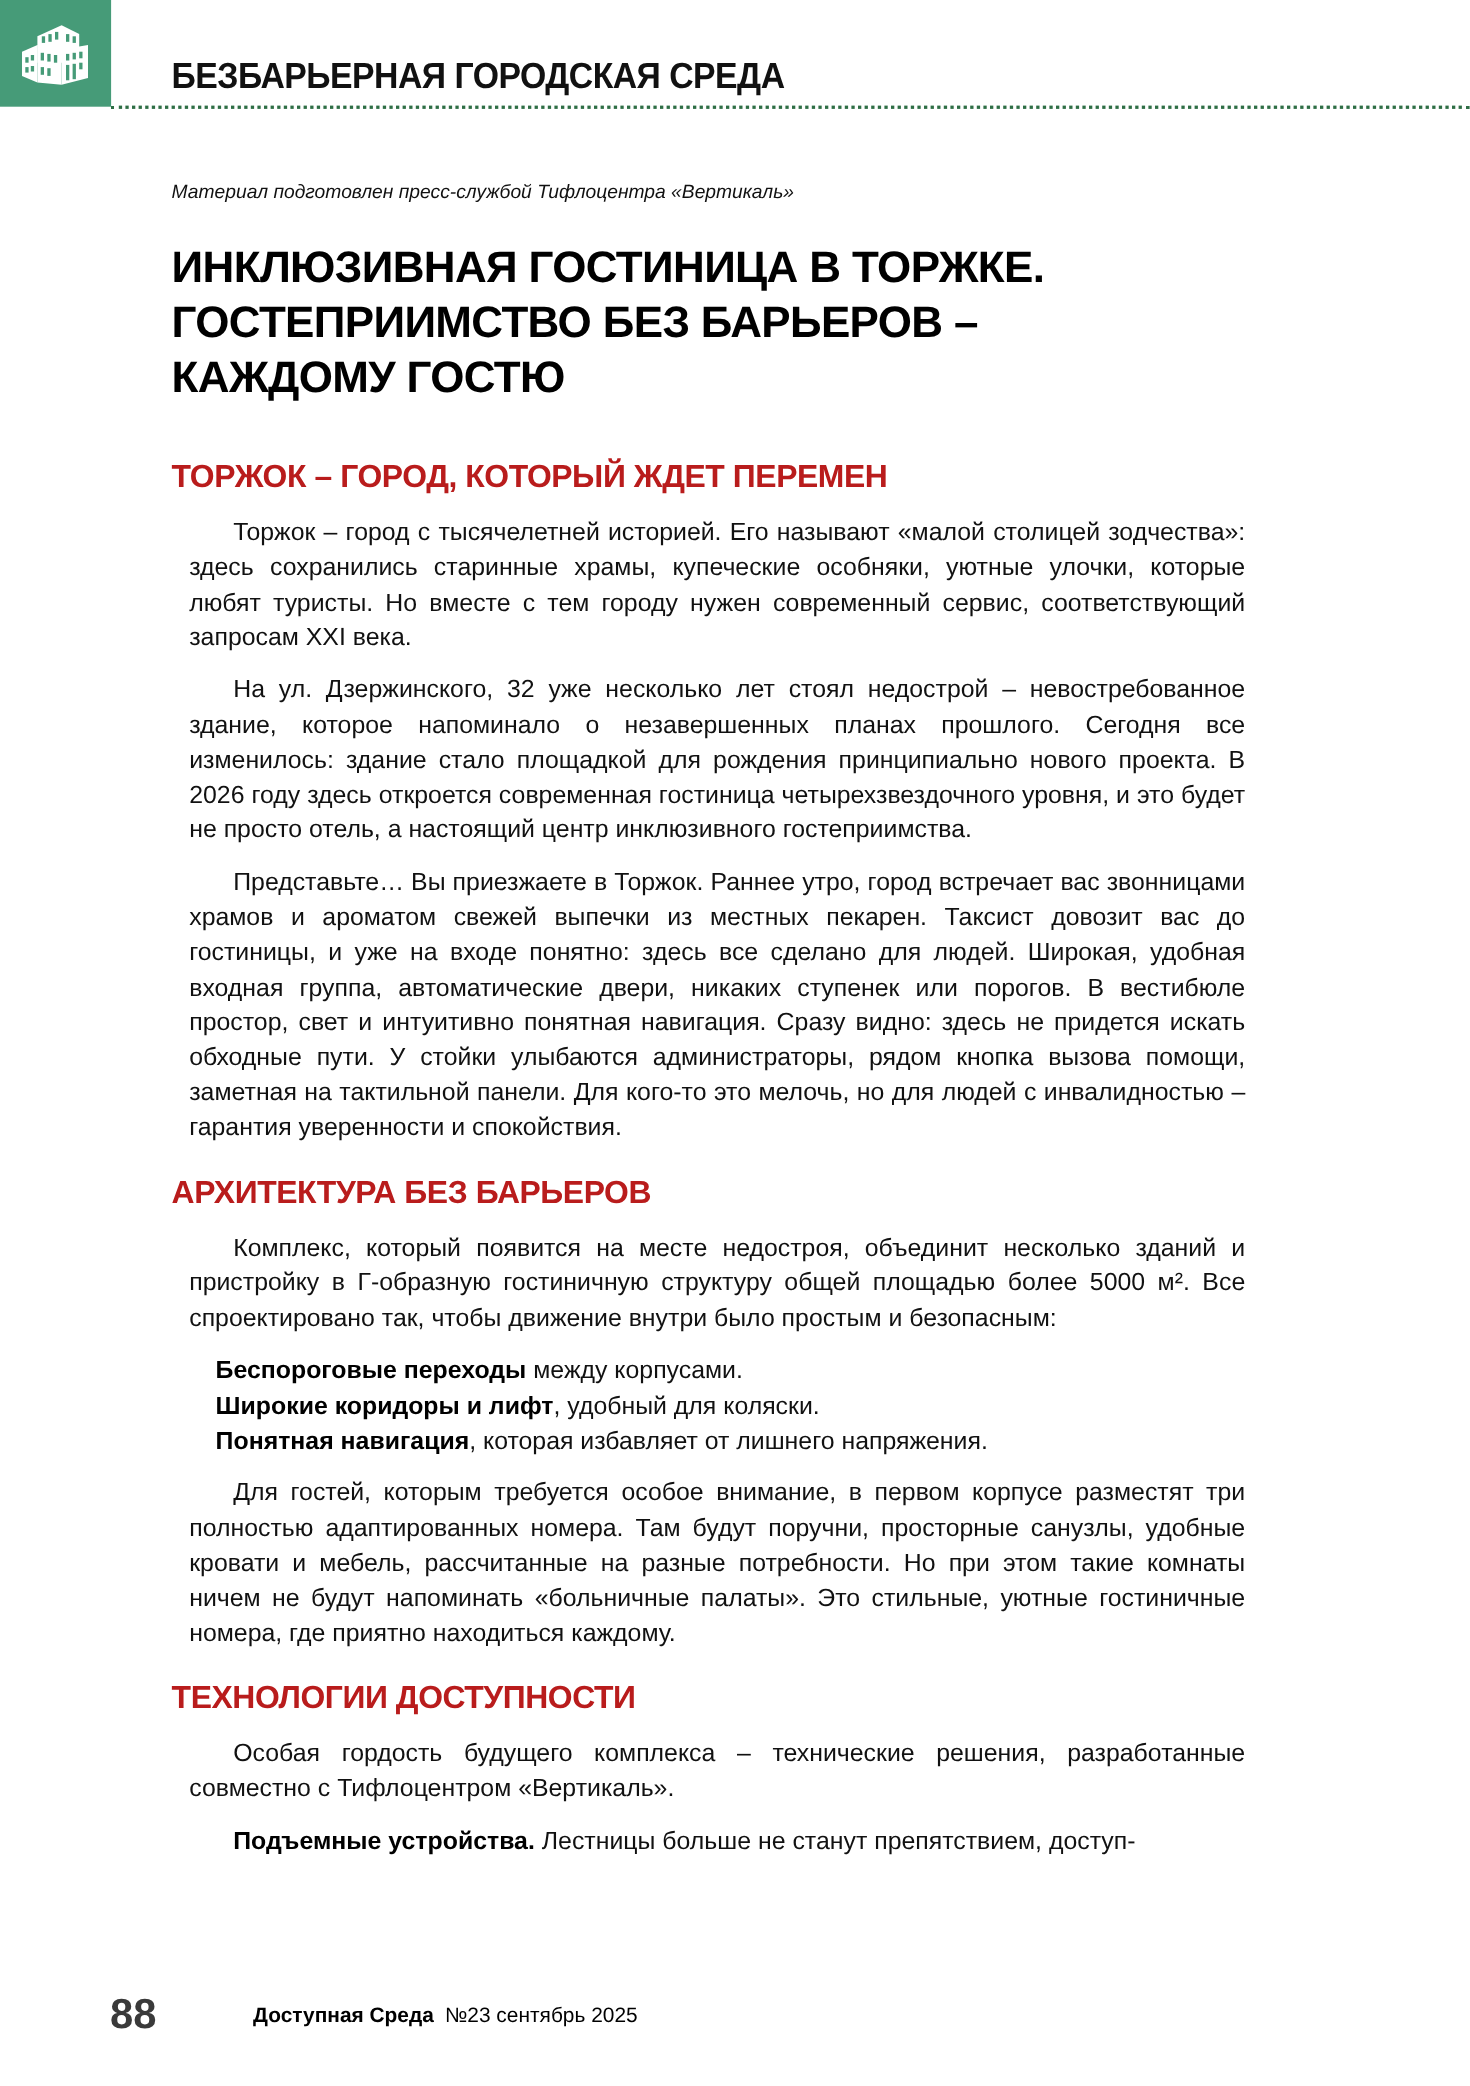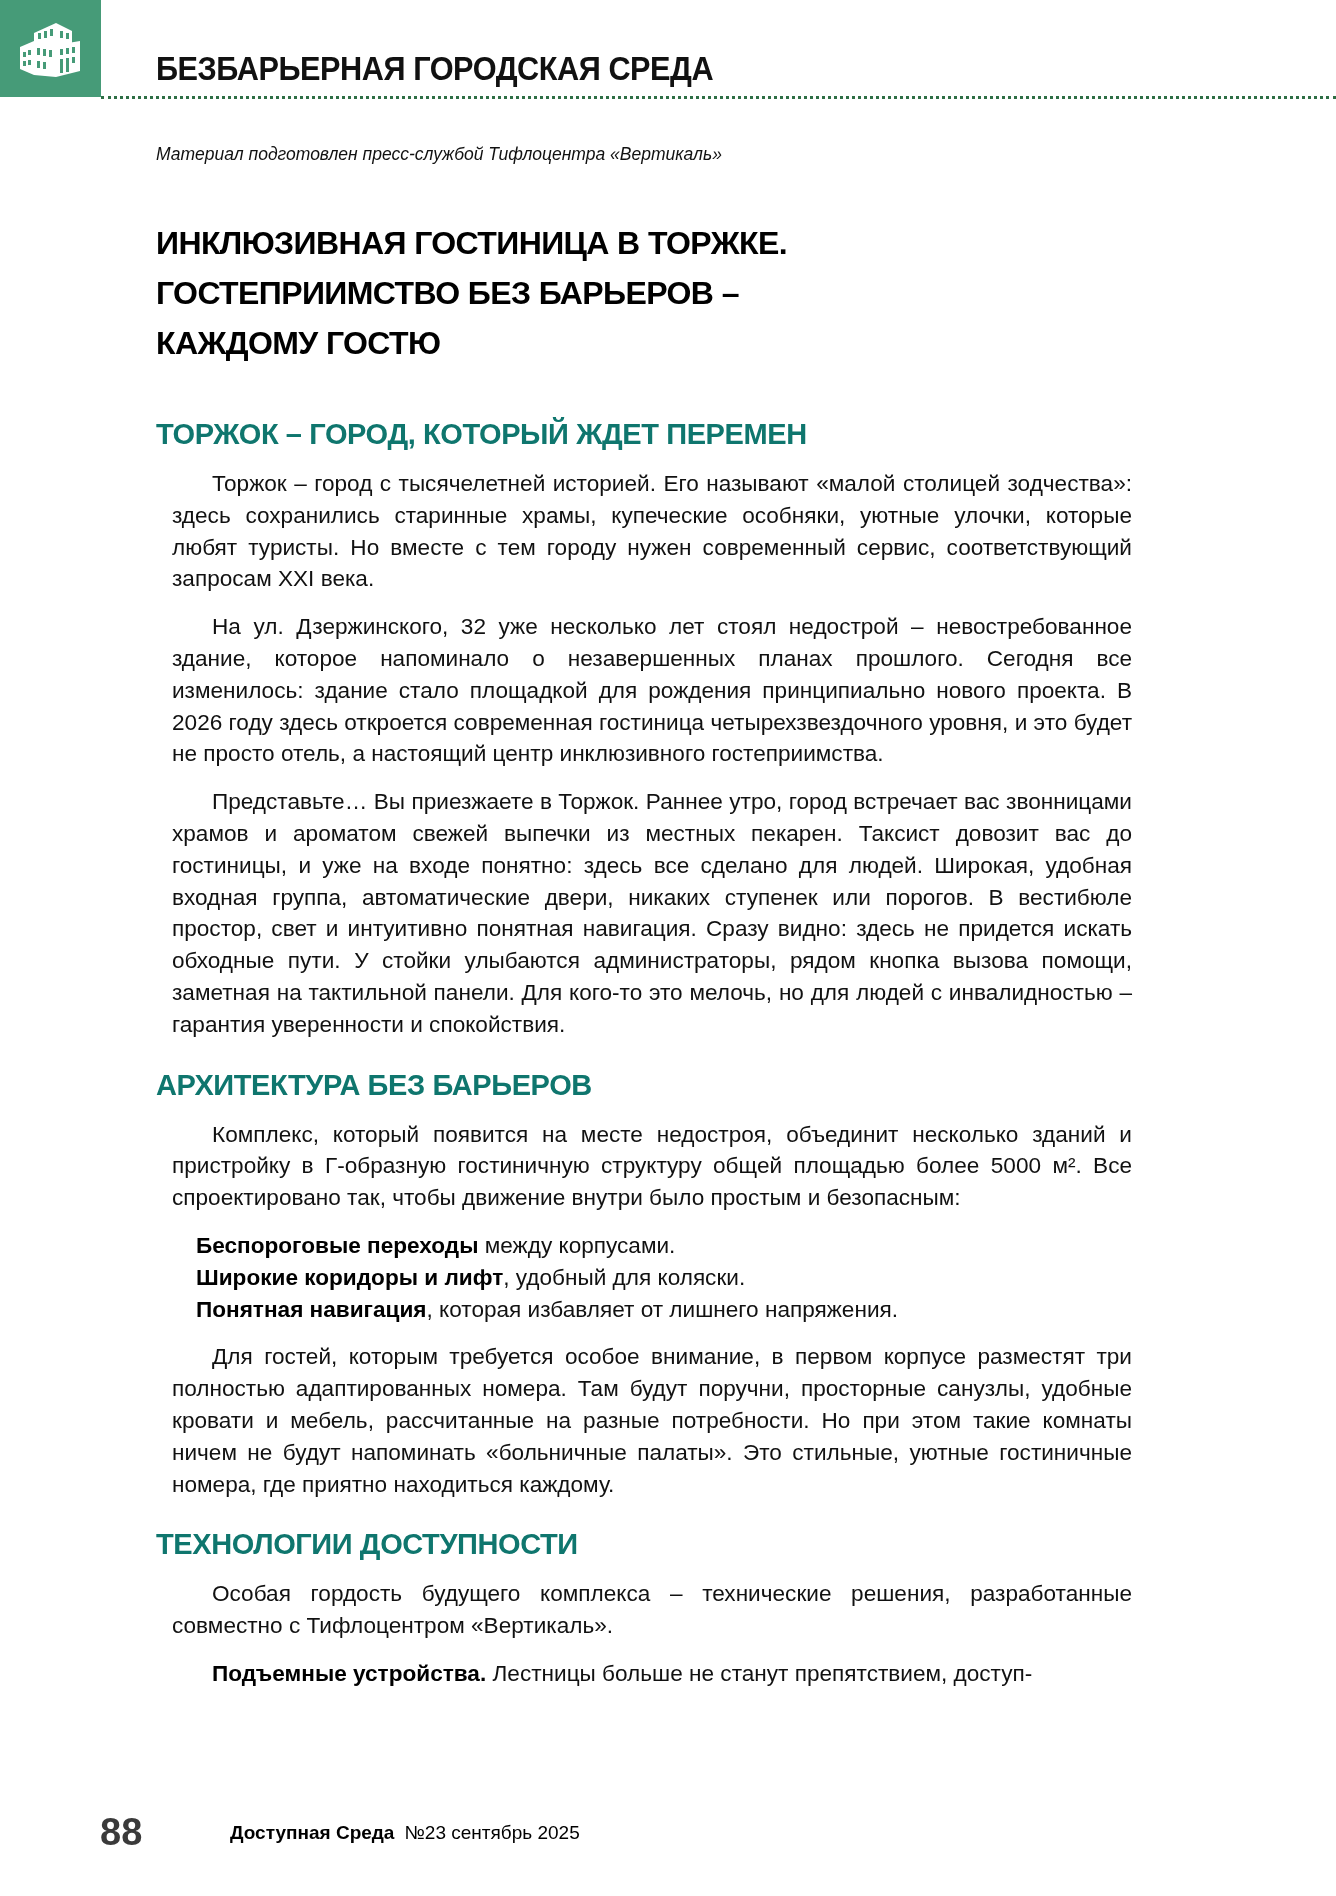--- a/index.html
+++ b/index.html
@@ -16,37 +16,37 @@
       position: absolute; left: 156px; top: 50px;
       font-family: "Liberation Sans", sans-serif; font-weight: bold;
       font-size: 33px; letter-spacing: -0.5px; color: #111;
       transform: scaleX(0.93); transform-origin: left center;
     }
     .dotted-rule {
       position: absolute; left: 101px; right: 0; top: 96px; height: 0;
       border-top: 3px dotted #2e6e45;
     }
     .byline {
-      position: absolute; left: 156px; top: 144px;
+      position: absolute; left: 156px; top: 164px;
       font-style: italic; font-size: 17.5px; color: #111;
     }
     .headline {
       position: absolute; left: 156px; top: 218px; width: 900px;
-      font-weight: bold; font-size: 32px; line-height: 50px;
+      font-weight: bold; font-size: 40px; line-height: 50px;
       letter-spacing: -0.6px; color: #000;
     }
     .headline div { white-space: nowrap; }
     .article {
       position: absolute; left: 156px; top: 416px; width: 992px;
       font-size: 22.6px; line-height: 31.8px; color: #111;
       text-align: justify;
     }
     .article h2 {
       margin: 0; font-size: 29px; line-height: 36px; font-weight: bold;
-      color: #0f766e; letter-spacing: -0.4px;
+      color: #b91c1c; letter-spacing: -0.4px;
     }
     .article p { margin: 16px; text-indent: 40px; }
     .article .item { margin: 0; padding-left: 40px; text-align: left; }
     .article h2.gap { margin-top: 26px; }
     .article b { font-weight: bold; color: #000; }
     .footer-page {
       position: absolute; left: 100px; top: 1811px;
       font-weight: bold; font-size: 38px; color: #3a3a3a;
     }
     .footer-mag {

